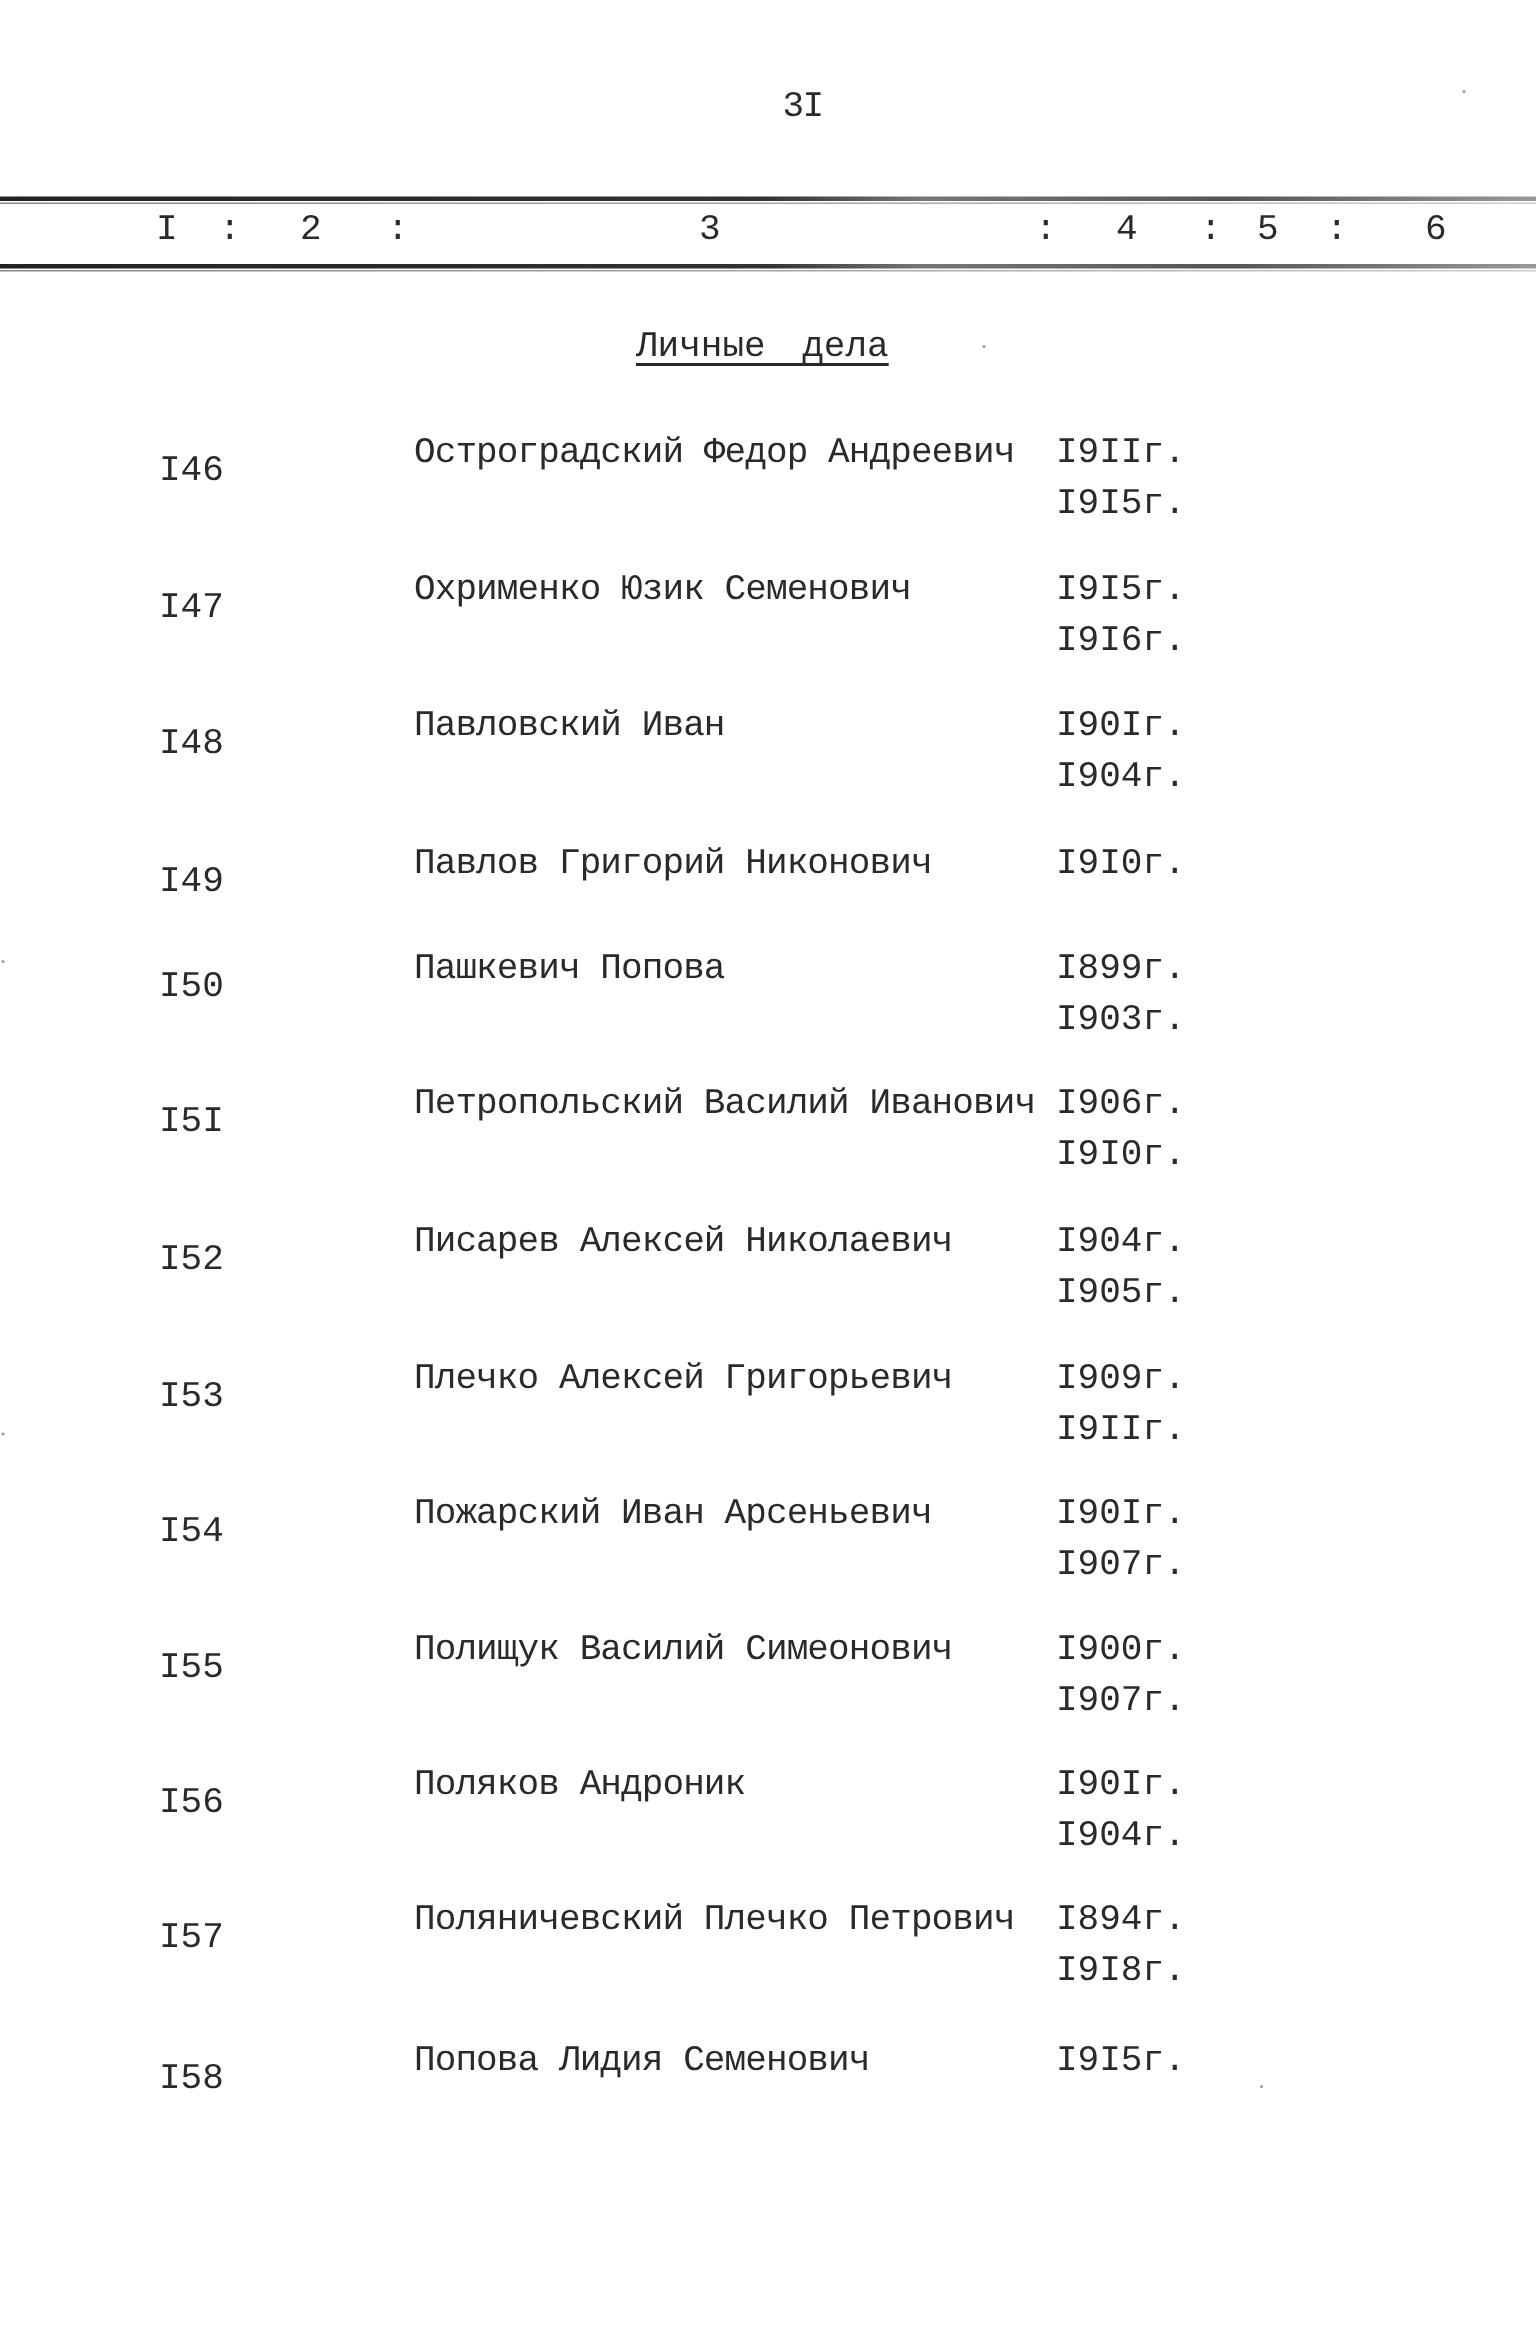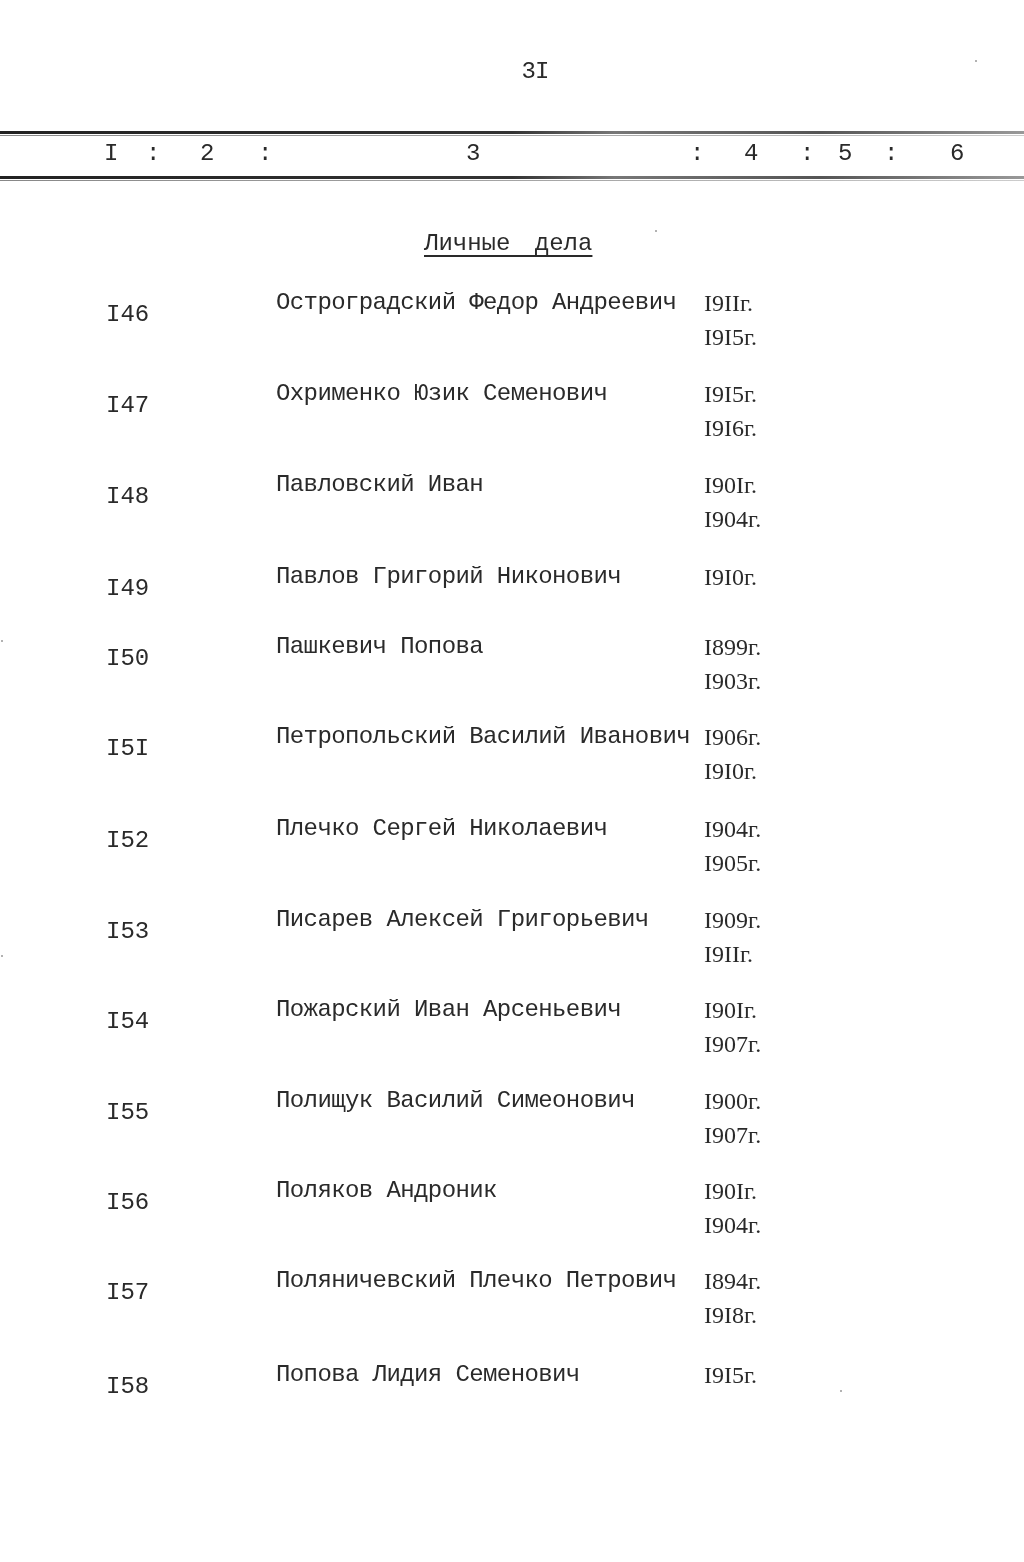--- a/index.html
+++ b/index.html
@@ -47,21 +47,20 @@
       font-size: 24px;
     }
     .section-title {
       position: absolute;
       top: 218px;
       left: 424px;
       font-size: 24px;
       text-decoration: underline;
       text-underline-offset: 5px;
       word-spacing: 10px;
-      margin-top: 12px;
     }
     .entry {
       position: absolute;
       left: 0;
       width: 1024px;
       font-size: 24px;
       line-height: 34px;
     }
     .entry .num {
       position: absolute;
@@ -75,21 +74,20 @@
       white-space: nowrap;
       letter-spacing: -0.6px;
     }
     .entry .dates {
       position: absolute;
       left: 704px;
       top: 0;
     }
     .entry .dates span {
       display: block;
-      font-family: Liberation Serif, serif;
     }
     .speck {
       position: absolute;
       width: 2px;
       height: 2px;
       background: #999;
       border-radius: 1px;
     }
   </style>
 </head>
@@ -166,30 +164,30 @@
     <span class="num">I5I</span>
     <span class="name">Петропольский Василий Иванович</span>
     <div class="dates">
       <span>I906г.</span>
       <span>I9I0г.</span>
     </div>
   </div>
 
   <div class="entry" style="top:812px">
     <span class="num">I52</span>
-    <span class="name">Плечко Сергей Николаевич</span>
+    <span class="name">Писарев Алексей Николаевич</span>
     <div class="dates">
       <span>I904г.</span>
       <span>I905г.</span>
     </div>
   </div>
 
   <div class="entry" style="top:903px">
     <span class="num">I53</span>
-    <span class="name">Писарев Алексей Григорьевич</span>
+    <span class="name">Плечко Алексей Григорьевич</span>
     <div class="dates">
       <span>I909г.</span>
       <span>I9IIг.</span>
     </div>
   </div>
 
   <div class="entry" style="top:993px">
     <span class="num">I54</span>
     <span class="name">Пожарский Иван Арсеньевич</span>
     <div class="dates">

